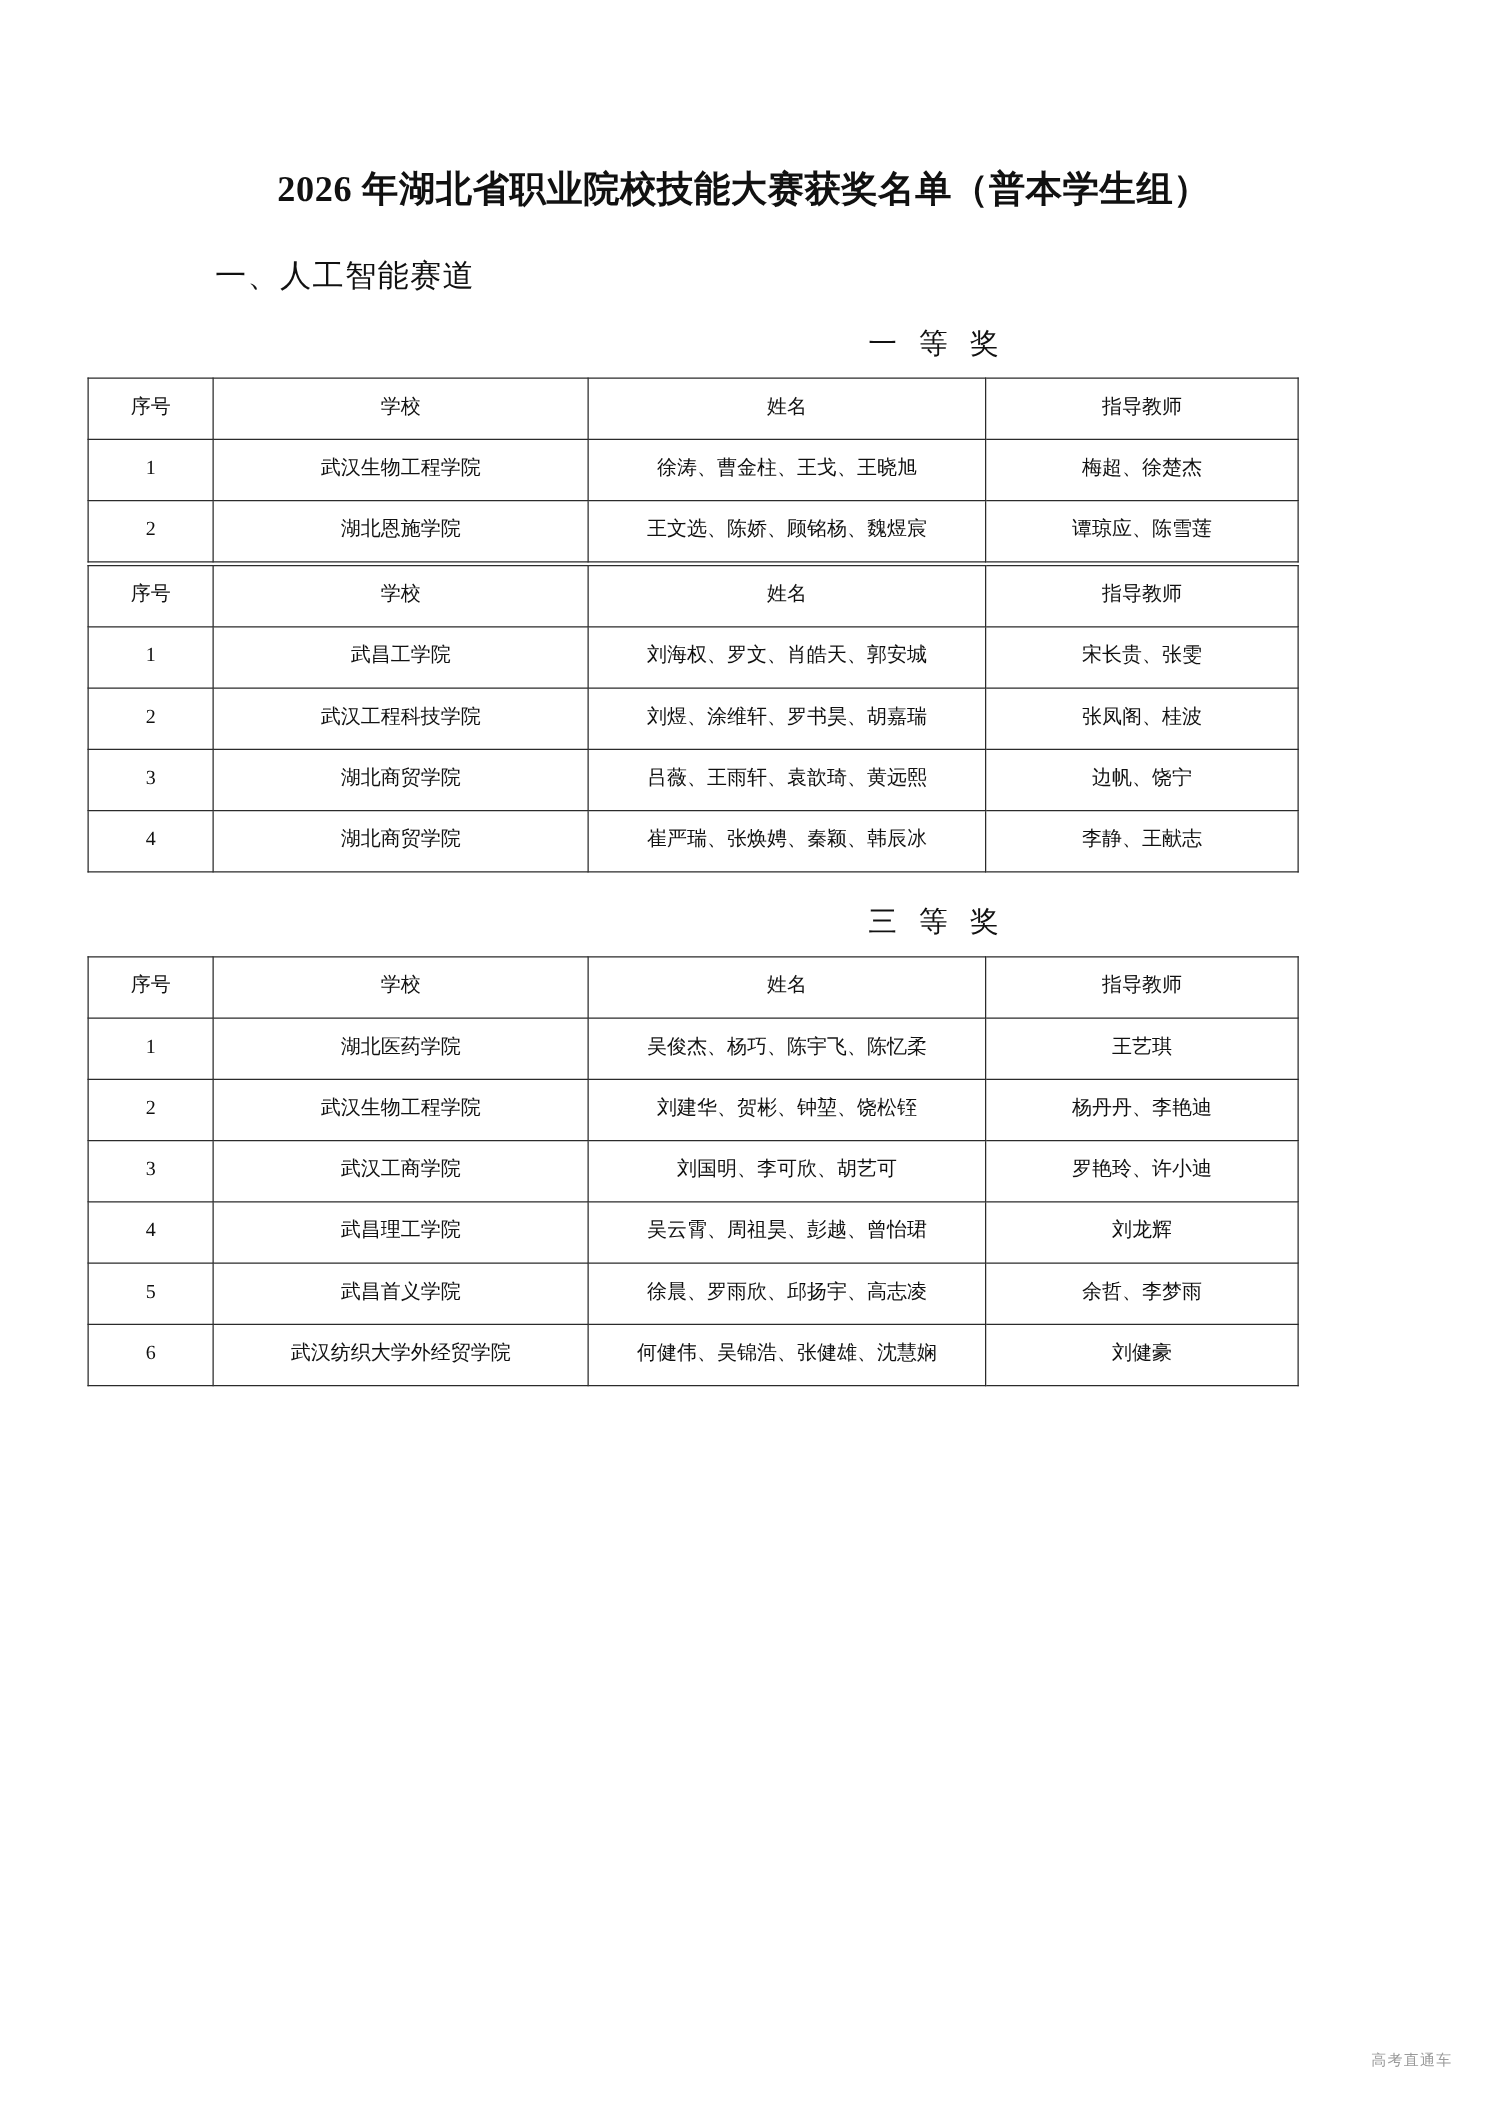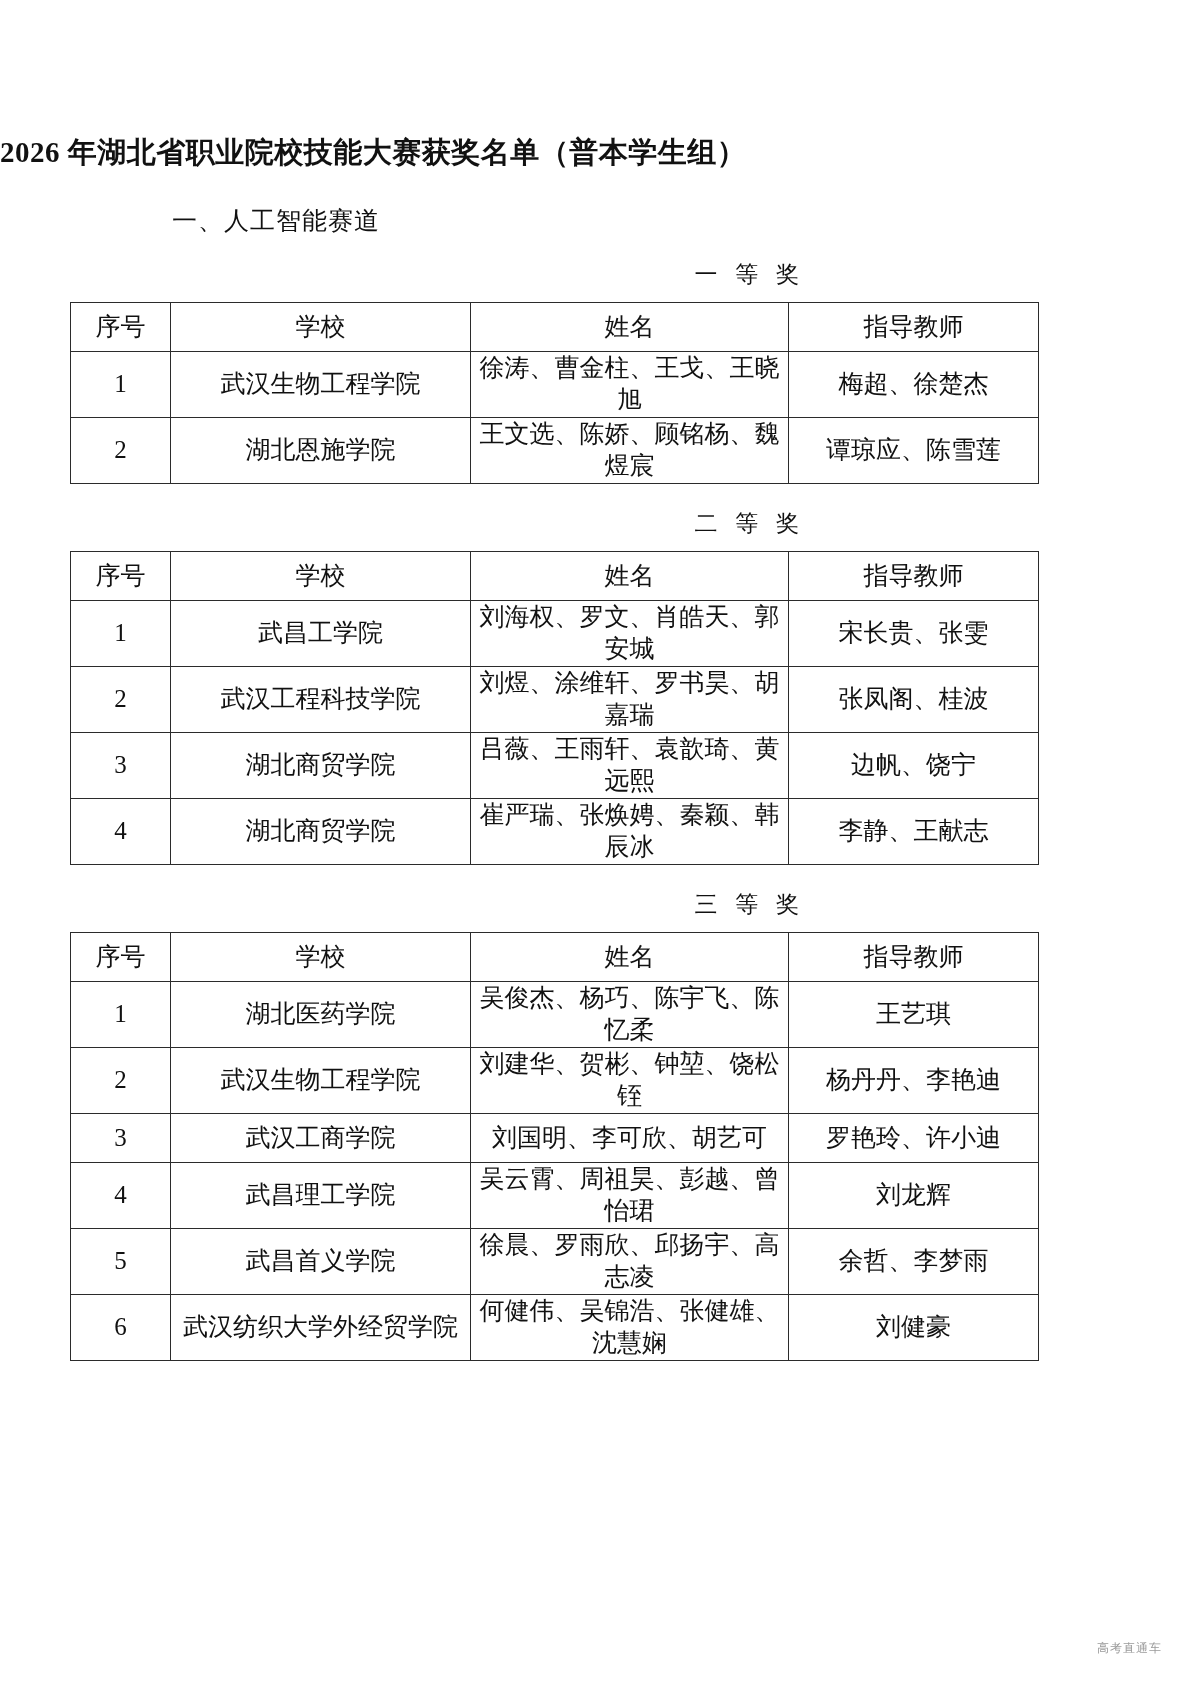--- a/index.html
+++ b/index.html
@@ -14,20 +14,21 @@
     font-family: "Liberation Serif", "DejaVu Serif", serif;
     color: #1a1a1a;
     overflow: hidden;
   }
   .page {
     position: absolute;
     inset: 0;
     padding: 0;
   }
   .doc-title {
+    text-align: center;
     font-size: 29px;
     font-weight: bold;
     letter-spacing: 0.5px;
     margin: 0;
     padding-top: 135px;
     line-height: 1.2;
     color: #111;
   }
   .section-heading {
     font-size: 25px;
@@ -52,21 +53,21 @@
     border-collapse: collapse;
     width: 968px;
     margin: 0 auto 0 70px;
     table-layout: fixed;
   }
   table.award-table th,
   table.award-table td {
     border: 1px solid #2b2b2b;
     text-align: center;
     vertical-align: middle;
-    font-size: 25px;
+    font-size: 16px;
     font-weight: normal;
     height: 48px;
     padding: 0 4px;
     color: #111;
     line-height: 1.3;
   }
   table.award-table col.c-idx { width: 100px; }
   table.award-table col.c-school { width: 300px; }
   table.award-table col.c-names  { width: 318px; }
   table.award-table col.c-teacher{ width: 250px; }
@@ -118,21 +119,20 @@
             <tr>
               <td>2</td>
               <td>湖北恩施学院</td>
               <td>王文选、陈娇、顾铭杨、魏煜宸</td>
               <td>谭琼应、陈雪莲</td>
             </tr>
           </tbody>
         </table>
       </div>
       <div class="tbl-wrap">
-        <div class="award-label">二 等 奖</div>
         <table class="award-table">
           <colgroup>
             <col class="c-idx">
             <col class="c-school">
             <col class="c-names">
             <col class="c-teacher">
           </colgroup>
           <thead>
             <tr>
               <th>序号</th>

